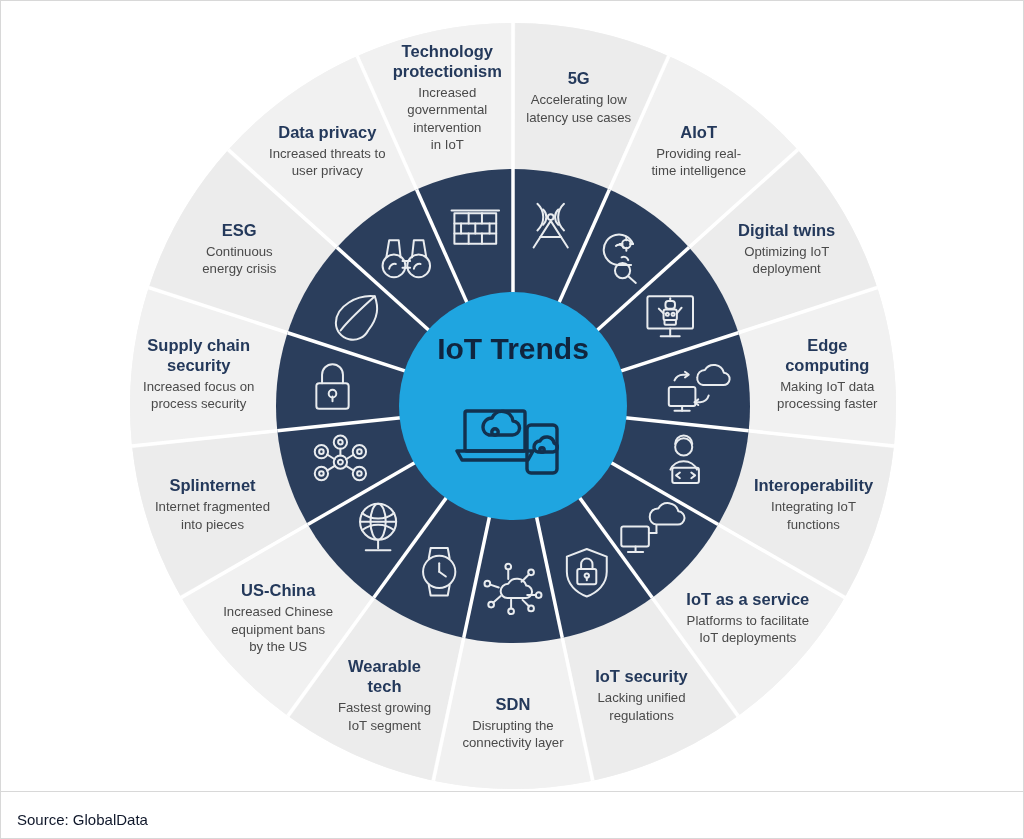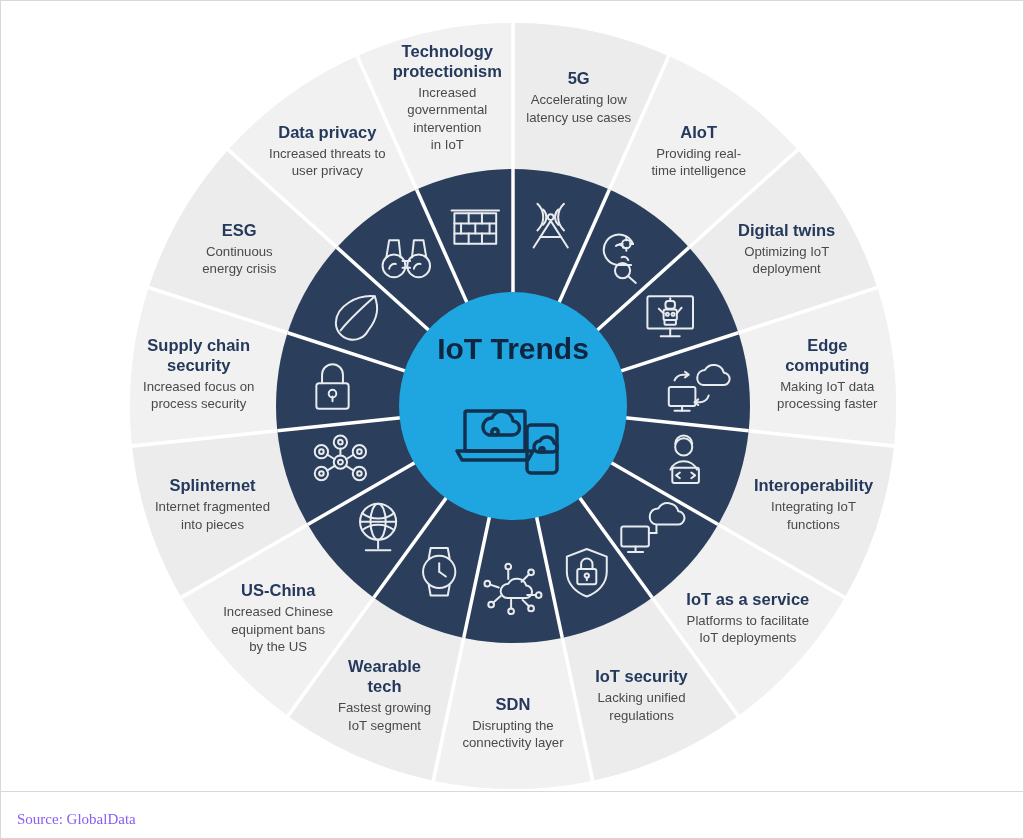--- a/index.html
+++ b/index.html
@@ -35,22 +35,22 @@
     width: 1022px;
     height: 46px;
     border-top: 1px solid #d8d8d8;
     display: flex;
     align-items: center;
     background: #ffffff;
   }
   #source-text {
     margin-left: 16px;
     font-size: 15px;
-    color: #8b5cf6;
-    font-family: Liberation Serif, serif;
+    color: #0f172a;
+    font-family: Liberation Sans, sans-serif;
     margin-top: 8px;
   }
   svg { display: block; }
   .outer-label-title {
     font-family: "Liberation Sans", sans-serif;
     font-weight: bold;
     font-size: 16.5px;
     fill: #24395b;
   }
   .outer-label-sub {

